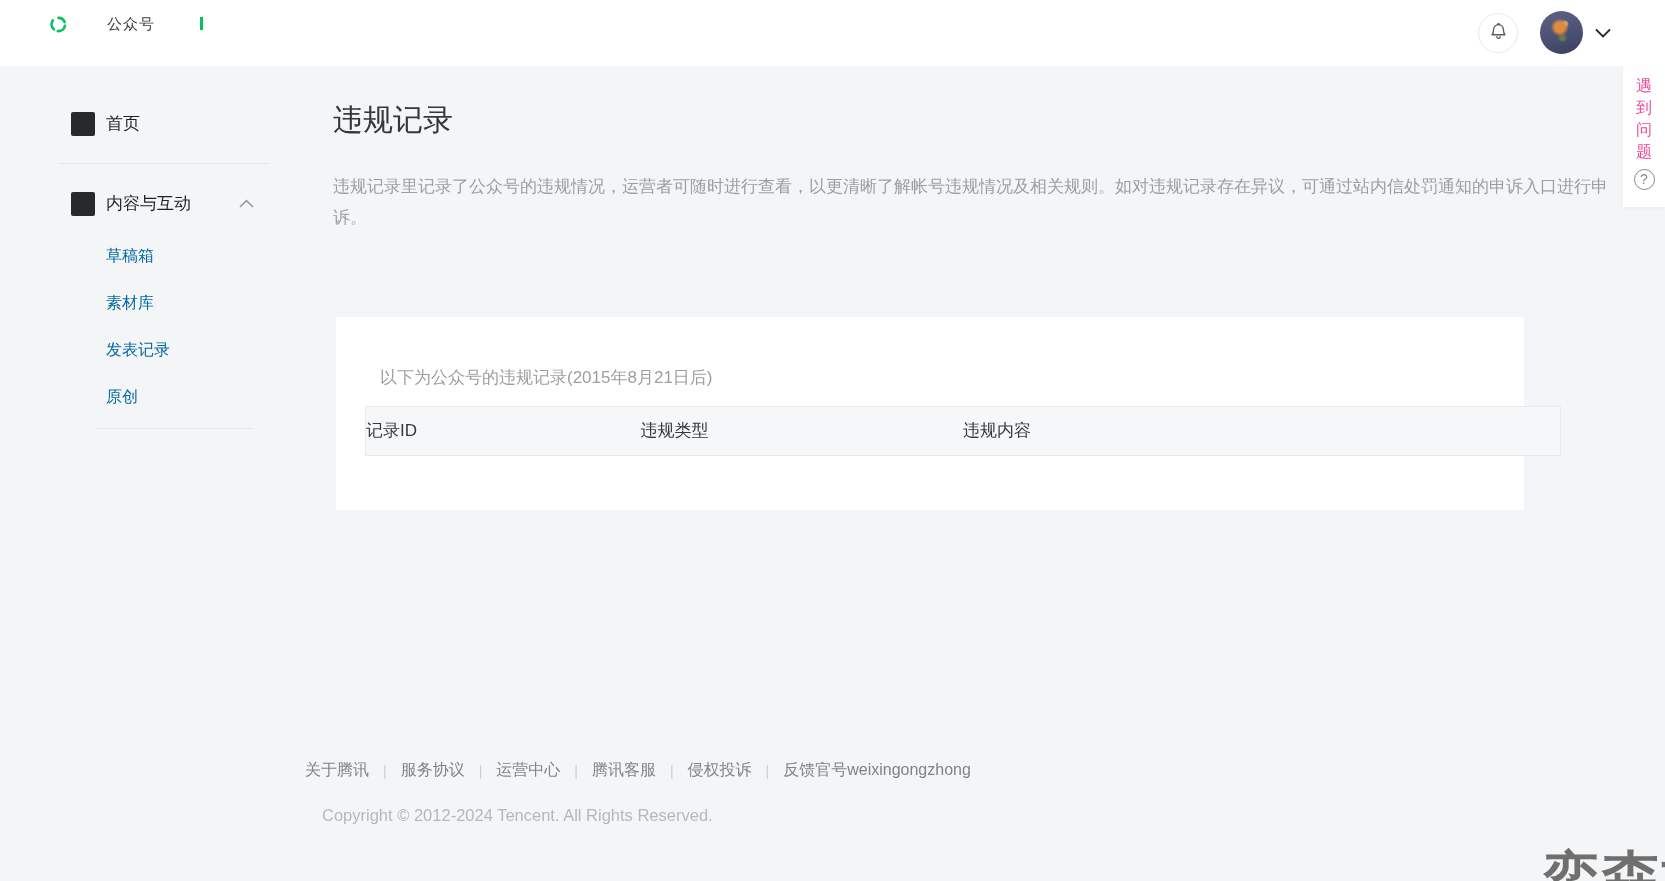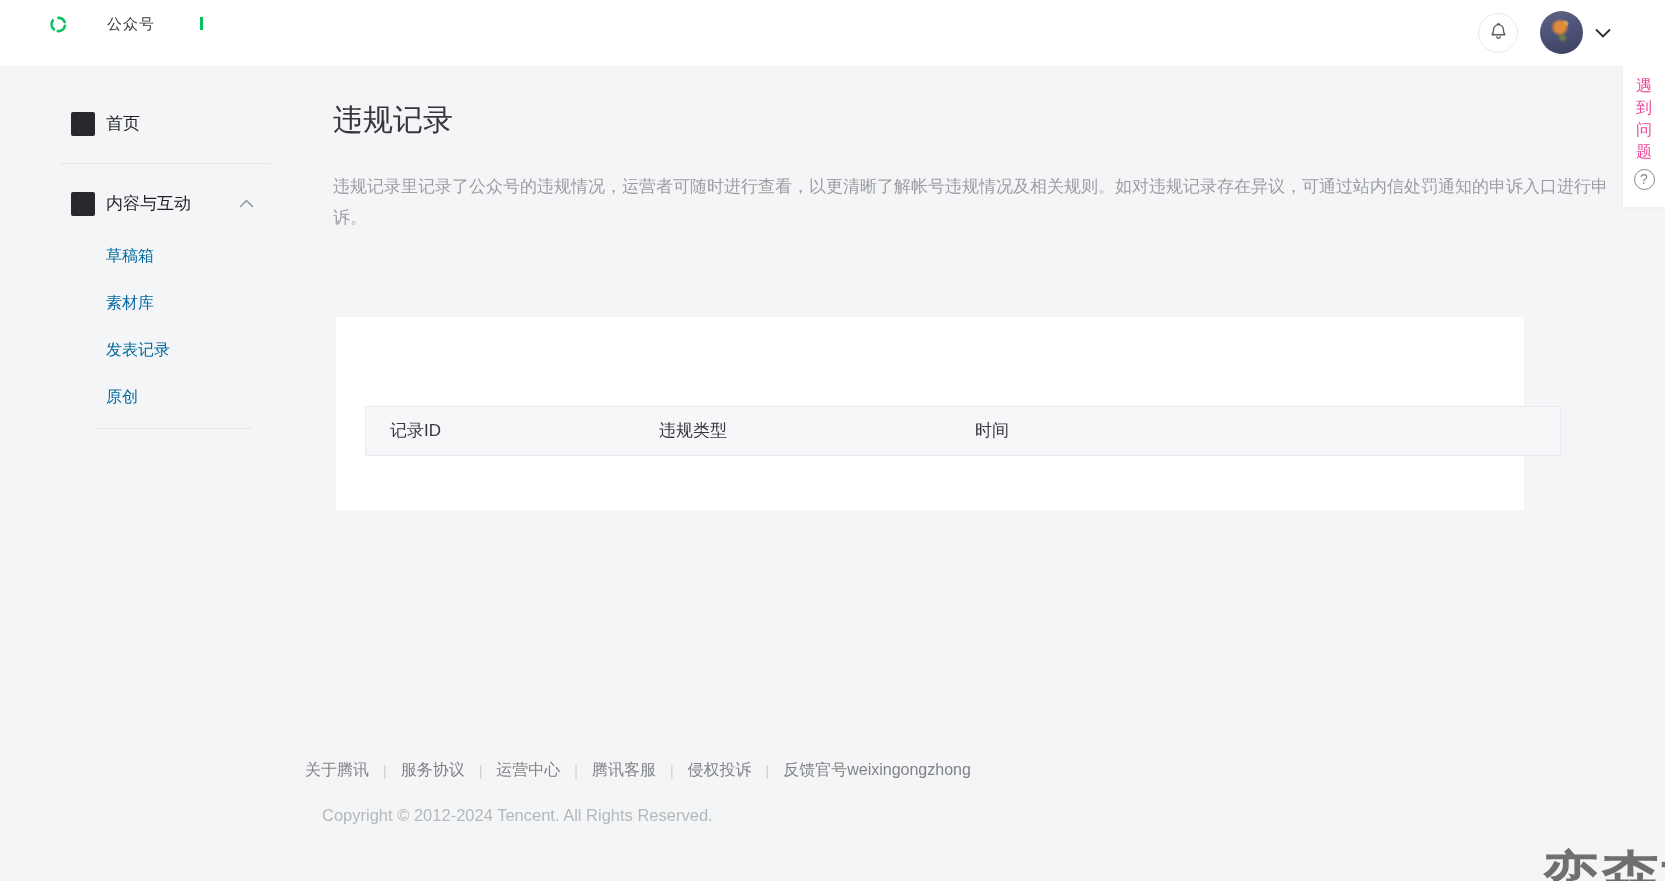--- a/index.html
+++ b/index.html
@@ -43,21 +43,21 @@
   .sub-item { position:absolute; left:106px; font-size:16px; line-height:24px; color:#0369a1; cursor:pointer; }
   .s1 { top:178px; } .s2 { top:225px; } .s3 { top:272px; } .s4 { top:319px; }
   .divider2 { position:absolute; left:97px; top:362px; width:156px; height:1px; background:#e7e7e9; }
 
   
   .page-title { position:absolute; left:333px; top:100px; font-size:30px; font-weight:400; color:#35373a; }
   .page-desc { position:absolute; left:333px; top:171px; width:1285px; font-size:17px; line-height:31px; color:#9c9ea1; }
   .card { position:absolute; left:336px; top:317px; width:1188px; height:193px; background:#fff; }
   .card-caption { position:absolute; left:44px; top:49px; font-size:17px; color:#9c9ea1; }
   .thead { position:absolute; left:29px; top:89px; width:1196px; height:50px; background:#f6f7f9;
-           border:1px solid #e9eaee; display:flex; padding-left:24px; }
+           border:1px solid #e9eaee; display:flex; }
   .th { font-size:17px; line-height:48px; color:#35373c; }
   .c1 { width:23%; } .c2 { width:27%; } .c3 { width:34%; } .c4 { flex:1; }
 
   
   .help-panel { position:absolute; left:1623px; top:66px; width:42px; height:141px; background:#fff;
                 box-shadow:0 1px 4px rgba(0,0,0,0.04); cursor:pointer; }
   .help-label { width:17px; margin:9px auto 0; font-size:16px; line-height:22px; color:#ec4899;
                 word-break:break-all; text-align:center; }
   .help-q { width:21px; height:21px; margin:6px auto 0; border:1.5px solid #84888d; border-radius:50%;
             color:#84888d; font-size:14px; line-height:18px; text-align:center; }
@@ -125,24 +125,25 @@
   <span class="sub-item s3">发表记录</span>
   <span class="sub-item s4">原创</span>
 
   <div class="divider2"></div>
 </aside>
 
 <h1 class="page-title">违规记录</h1>
 <p class="page-desc">违规记录里记录了公众号的违规情况，运营者可随时进行查看，以更清晰了解帐号违规情况及相关规则。如对违规记录存在异议，可通过站内信处罚通知的申诉入口进行申诉。</p>
 
 <section class="card">
+  <p class="card-caption">以下为公众号的违规记录(2015年8月21日后)</p>
   <div class="thead">
     <div class="th c1">记录ID</div>
     <div class="th c2">违规类型</div>
-    <div class="th c4">时间</div>
+    <div class="th c3">违规内容</div>
   </div>
 </section>
 
 <div class="help-panel">
   <div class="help-label">遇到问题</div>
   <div class="help-q">?</div>
 </div>
 
 <nav class="footer-links">
   <a>关于腾讯</a>

